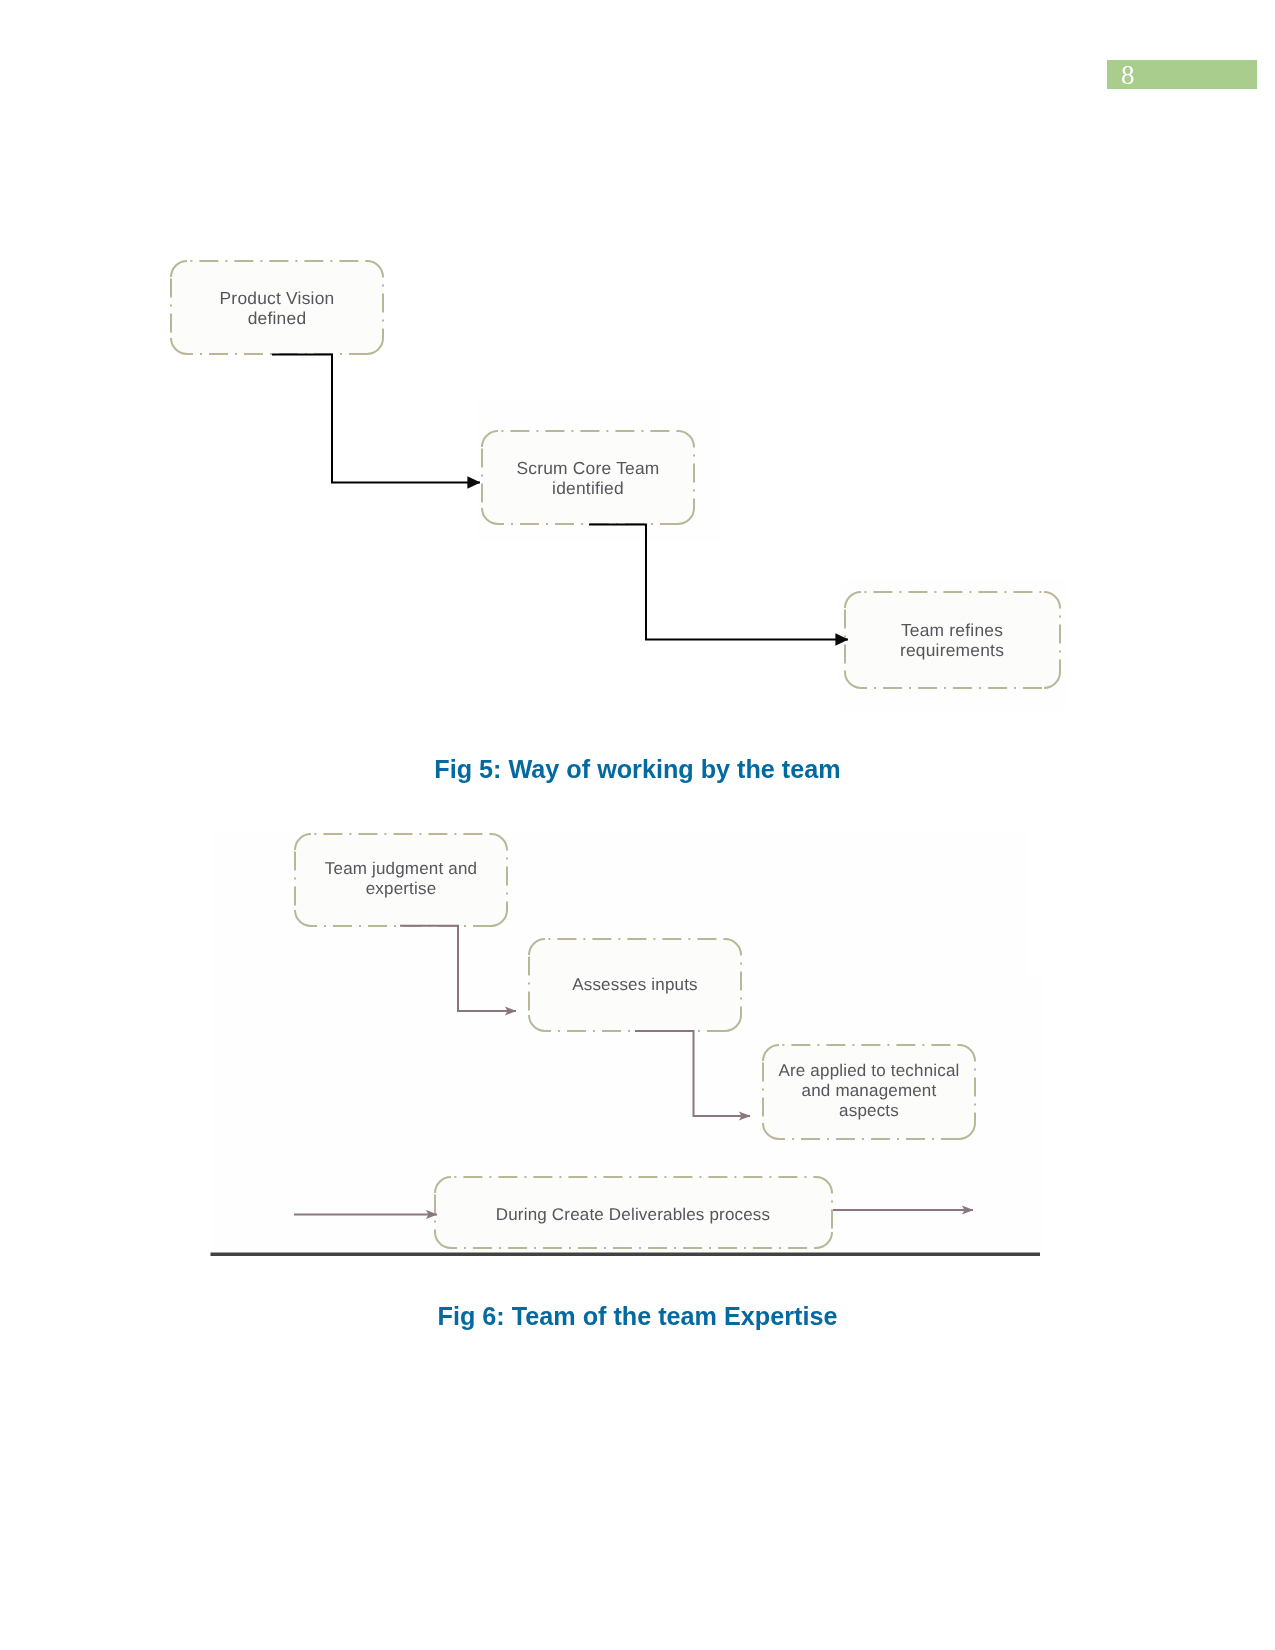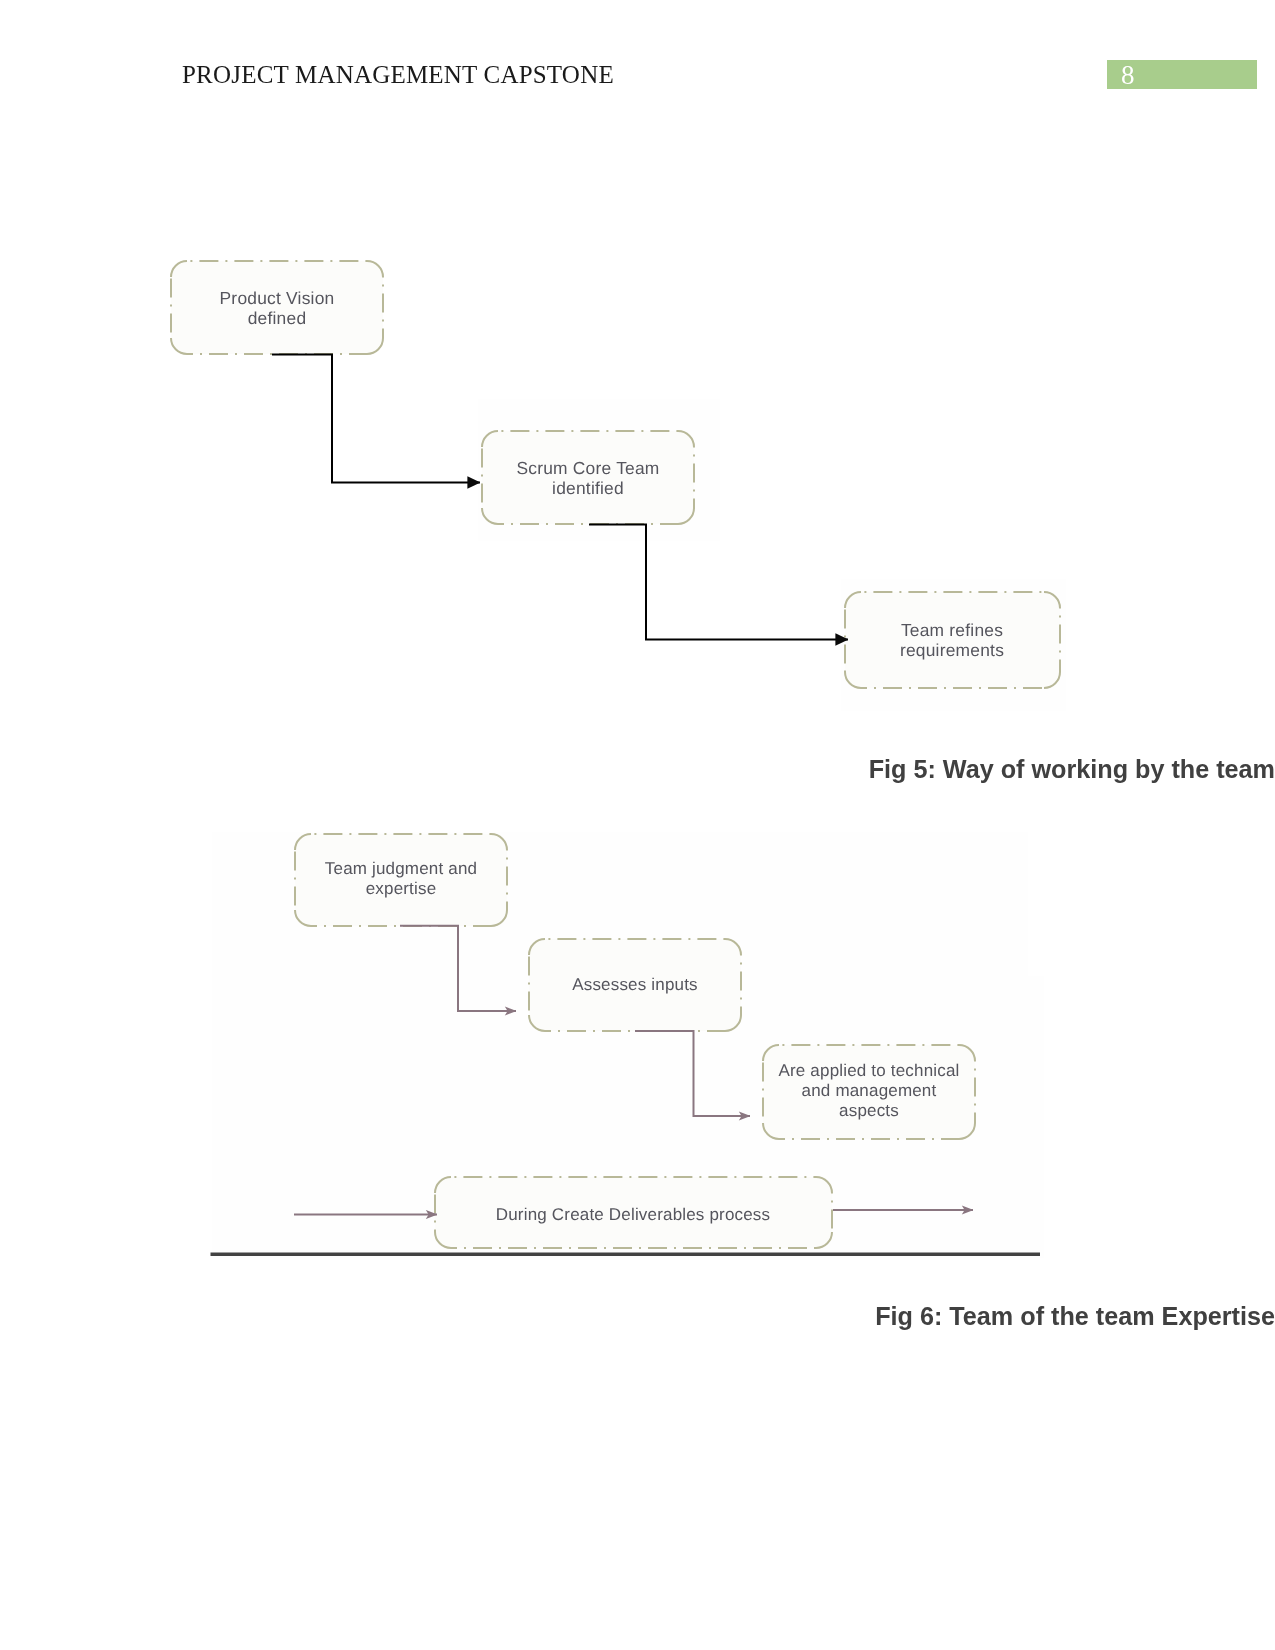--- a/index.html
+++ b/index.html
@@ -22,41 +22,40 @@
   }
   .pagebadge {
     position:absolute; left:1107px; top:60px; width:150px; height:29px;
     background:#a8cd8c;
   }
   .pagebadge span {
     position:absolute; left:14px; top:0px; filter: blur(0.3px);
     font-family:"Liberation Serif", serif; font-size:27px; color:#ffffff;
   }
   .caption {
-    position:absolute; width:1275px; text-align:right;
+    position:absolute; width:1275px; text-align:center;
     filter: blur(0.2px);
     font-family:"Liberation Sans", sans-serif;
-    font-weight:bold; font-size:25.2px; color:#404040;
+    font-weight:bold; font-size:25.2px; color:#0369a1;
   }
   .fig { position:absolute; filter: blur(0.6px); -webkit-font-smoothing: antialiased; }
   .fig svg { shape-rendering: geometricPrecision; text-rendering: geometricPrecision; }
   .nodetext {
     font-family:"Liberation Sans", sans-serif;
     font-size:17.4px; fill:#55555d; letter-spacing:0.22px;
   }
   .nodetext2 {
     font-family:"Liberation Sans", sans-serif;
     font-size:17px; fill:#55555d; letter-spacing:0.18px;
   }
 </style>
 </head>
 <body>
 
 <div class="page">
-  <div class="hdr-title">PROJECT MANAGEMENT CAPSTONE</div>
   <div class="pagebadge">
     <span>8</span>
   </div>
   <div class="fig" id="fig5" style="left:156px; top:220px; width:940px; height:500px;">
     <svg width="940" height="500" viewBox="0 0 940 500">
       <defs>
         <marker id="ah-black" markerWidth="13" markerHeight="12.5" refX="12.6" refY="6.25" orient="auto" markerUnits="userSpaceOnUse">
           <path d="M0,0 L13,6.25 L0,12.5 z" fill="#0a0a0a"></path>
         </marker>
       </defs>

